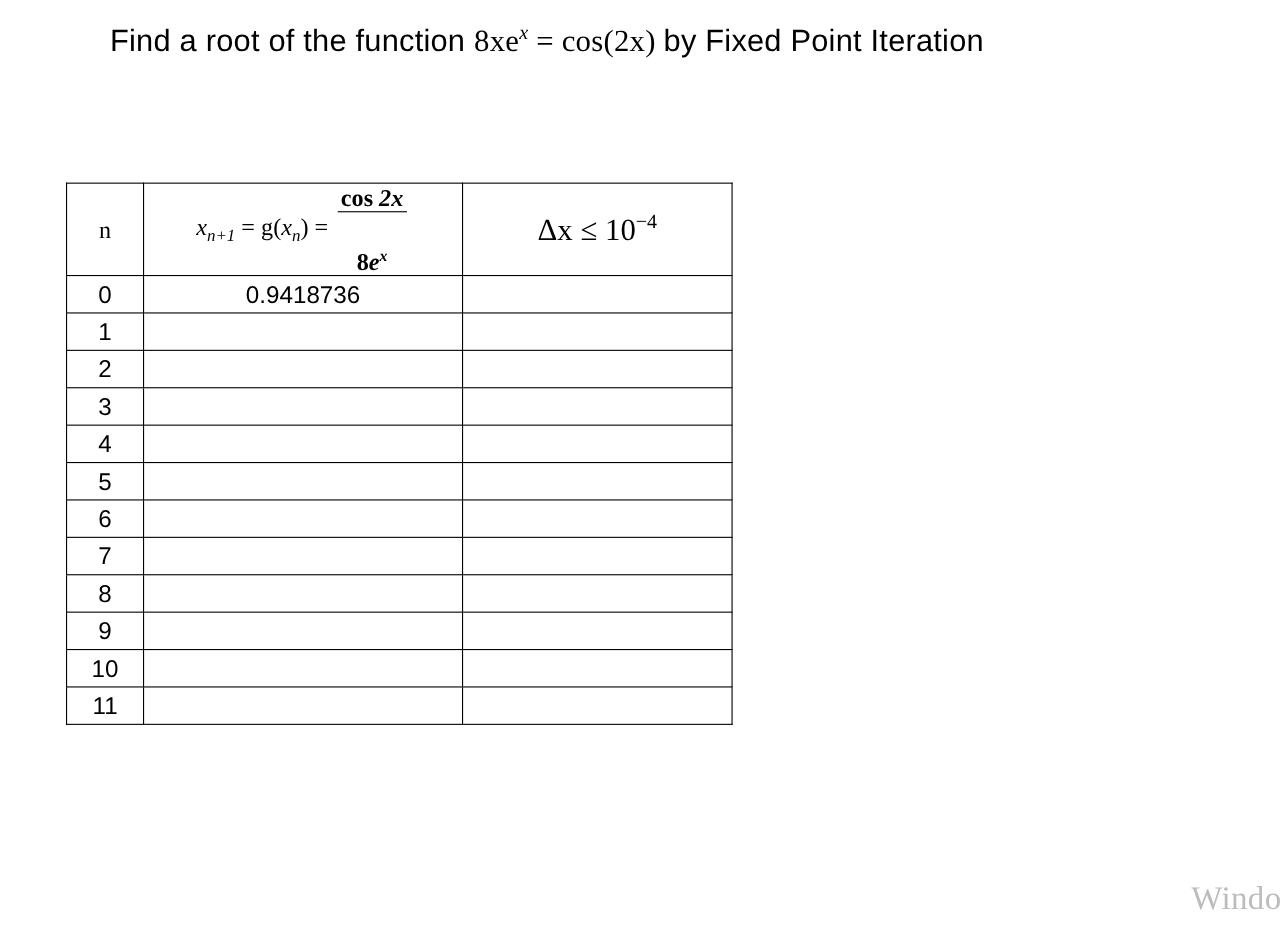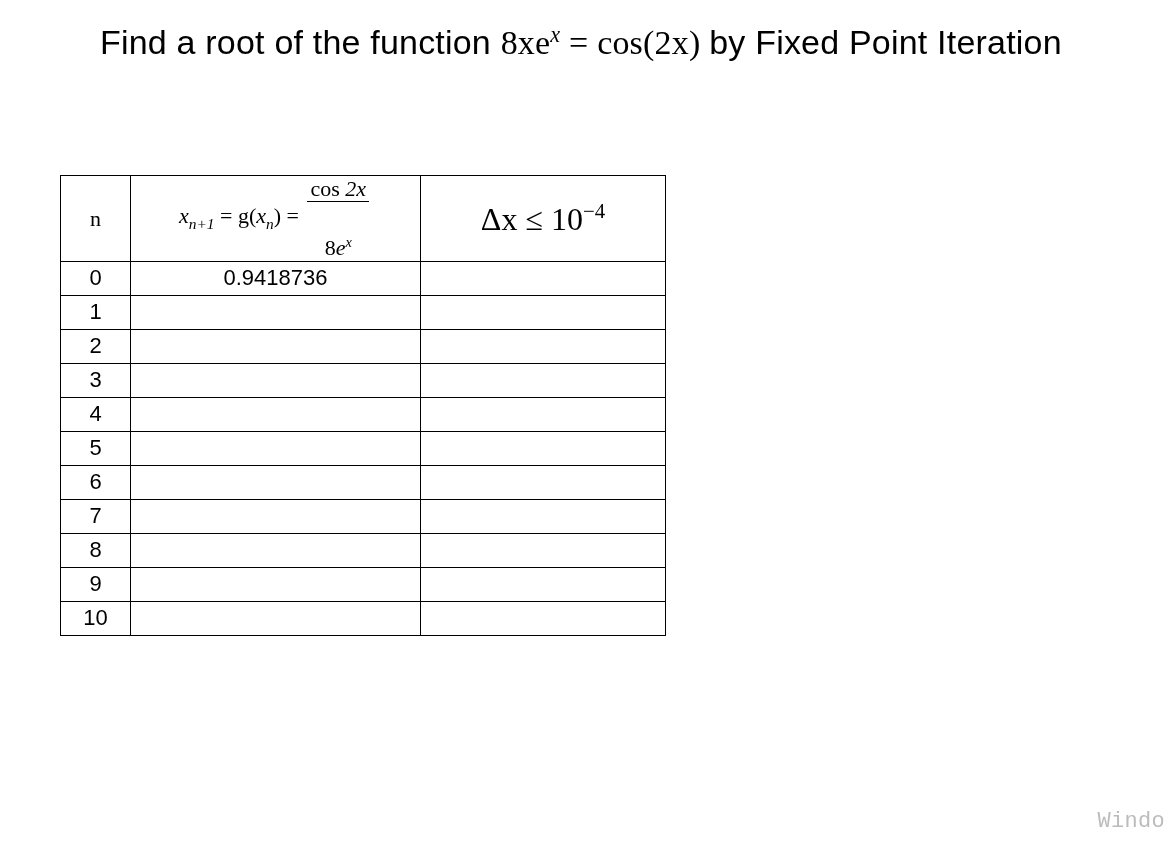--- a/index.html
+++ b/index.html
@@ -12,21 +12,21 @@
     color: #000000;
   }
   .page {
     padding: 15px 30px 0 30px;
     box-sizing: border-box;
     position: relative;
     width: 100%;
     height: 100%;
   }
   .problem-text {
-    font-size: 34px;
+    font-size: 28px;
     line-height: 1.6;
     letter-spacing: 0.2px;
   }
   .problem-text .line1 {
     text-indent: 70px;
     text-align: justify;
     margin: 0;
   }
   .problem-text .line2 {
     text-align: justify;
@@ -55,20 +55,21 @@
   .formula-box {
     display: inline-block;
     vertical-align: middle;
   }
   .fraction {
     display: inline-block;
     vertical-align: middle;
     text-align: center;
     line-height: 1.05;
     margin: 0 3px;
+    font-weight: bold;
   }
   .fraction .num {
     display: block;
     border-bottom: 1.5px solid #000;
     padding: 0 3px 1px 3px;
   }
   .fraction .den {
     display: block;
     padding: 1px 3px 0 3px;
     margin-top: 32px;
@@ -98,33 +99,33 @@
     font-family: "Verdana", "Geneva", sans-serif;
     font-size: 22px;
   }
   .hdr-n {
     font-size: 22px;
   }
   .hdr-g {
     font-size: 22px;
   }
   .hdr-err {
-    font-size: 32px;
+    font-size: 28px;
     font-weight: bold;
   }
   .value-bold {
     font-weight: bold;
   }
   .watermark {
     position: absolute;
     right: 4px;
     bottom: 20px;
     color: #bcbcbc;
-    font-family: Liberation Mono, monospace;
-    font-size: 22px;
+    font-family: Liberation Serif, serif;
+    font-size: 30px;
     letter-spacing: 0.3px;
   }
 </style>
 </head>
 <body>
 
 <div class="page">
 
   <div class="problem-text">
     <p class="line1">
@@ -209,18 +210,23 @@
         <tr>
           <td>9</td>
           <td></td>
           <td></td>
         </tr>
         <tr>
           <td>10</td>
           <td></td>
           <td></td>
         </tr>
+        <tr>
+          <td>11</td>
+          <td></td>
+          <td></td>
+        </tr>
       </tbody>
     </table>
   </div>
 
   <div class="watermark">Windo</div>
 </div>
 
 </body></html>

